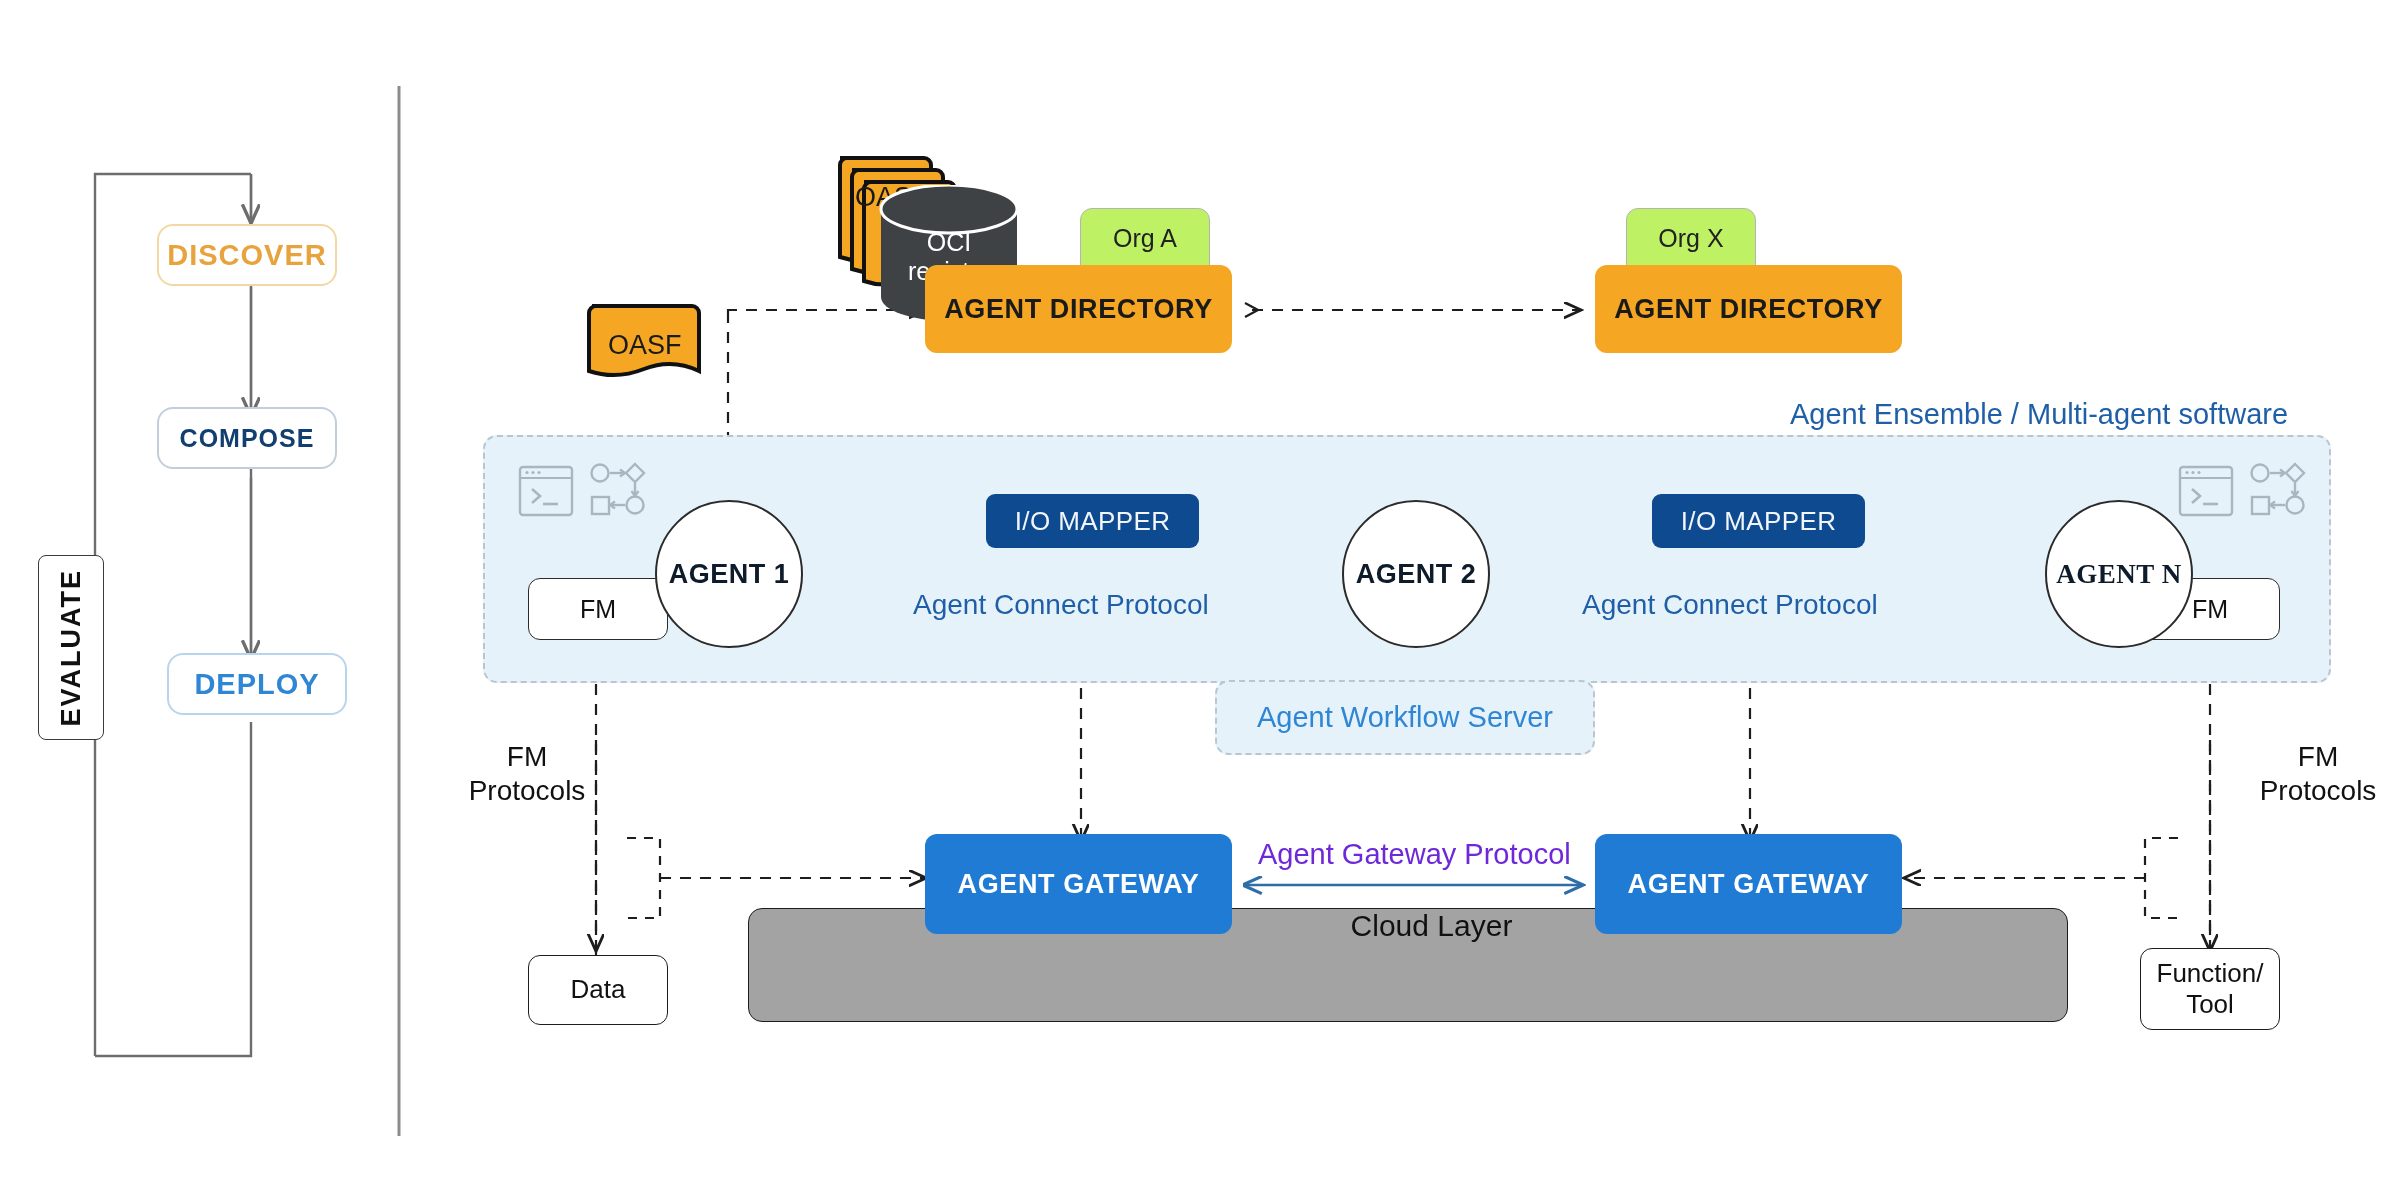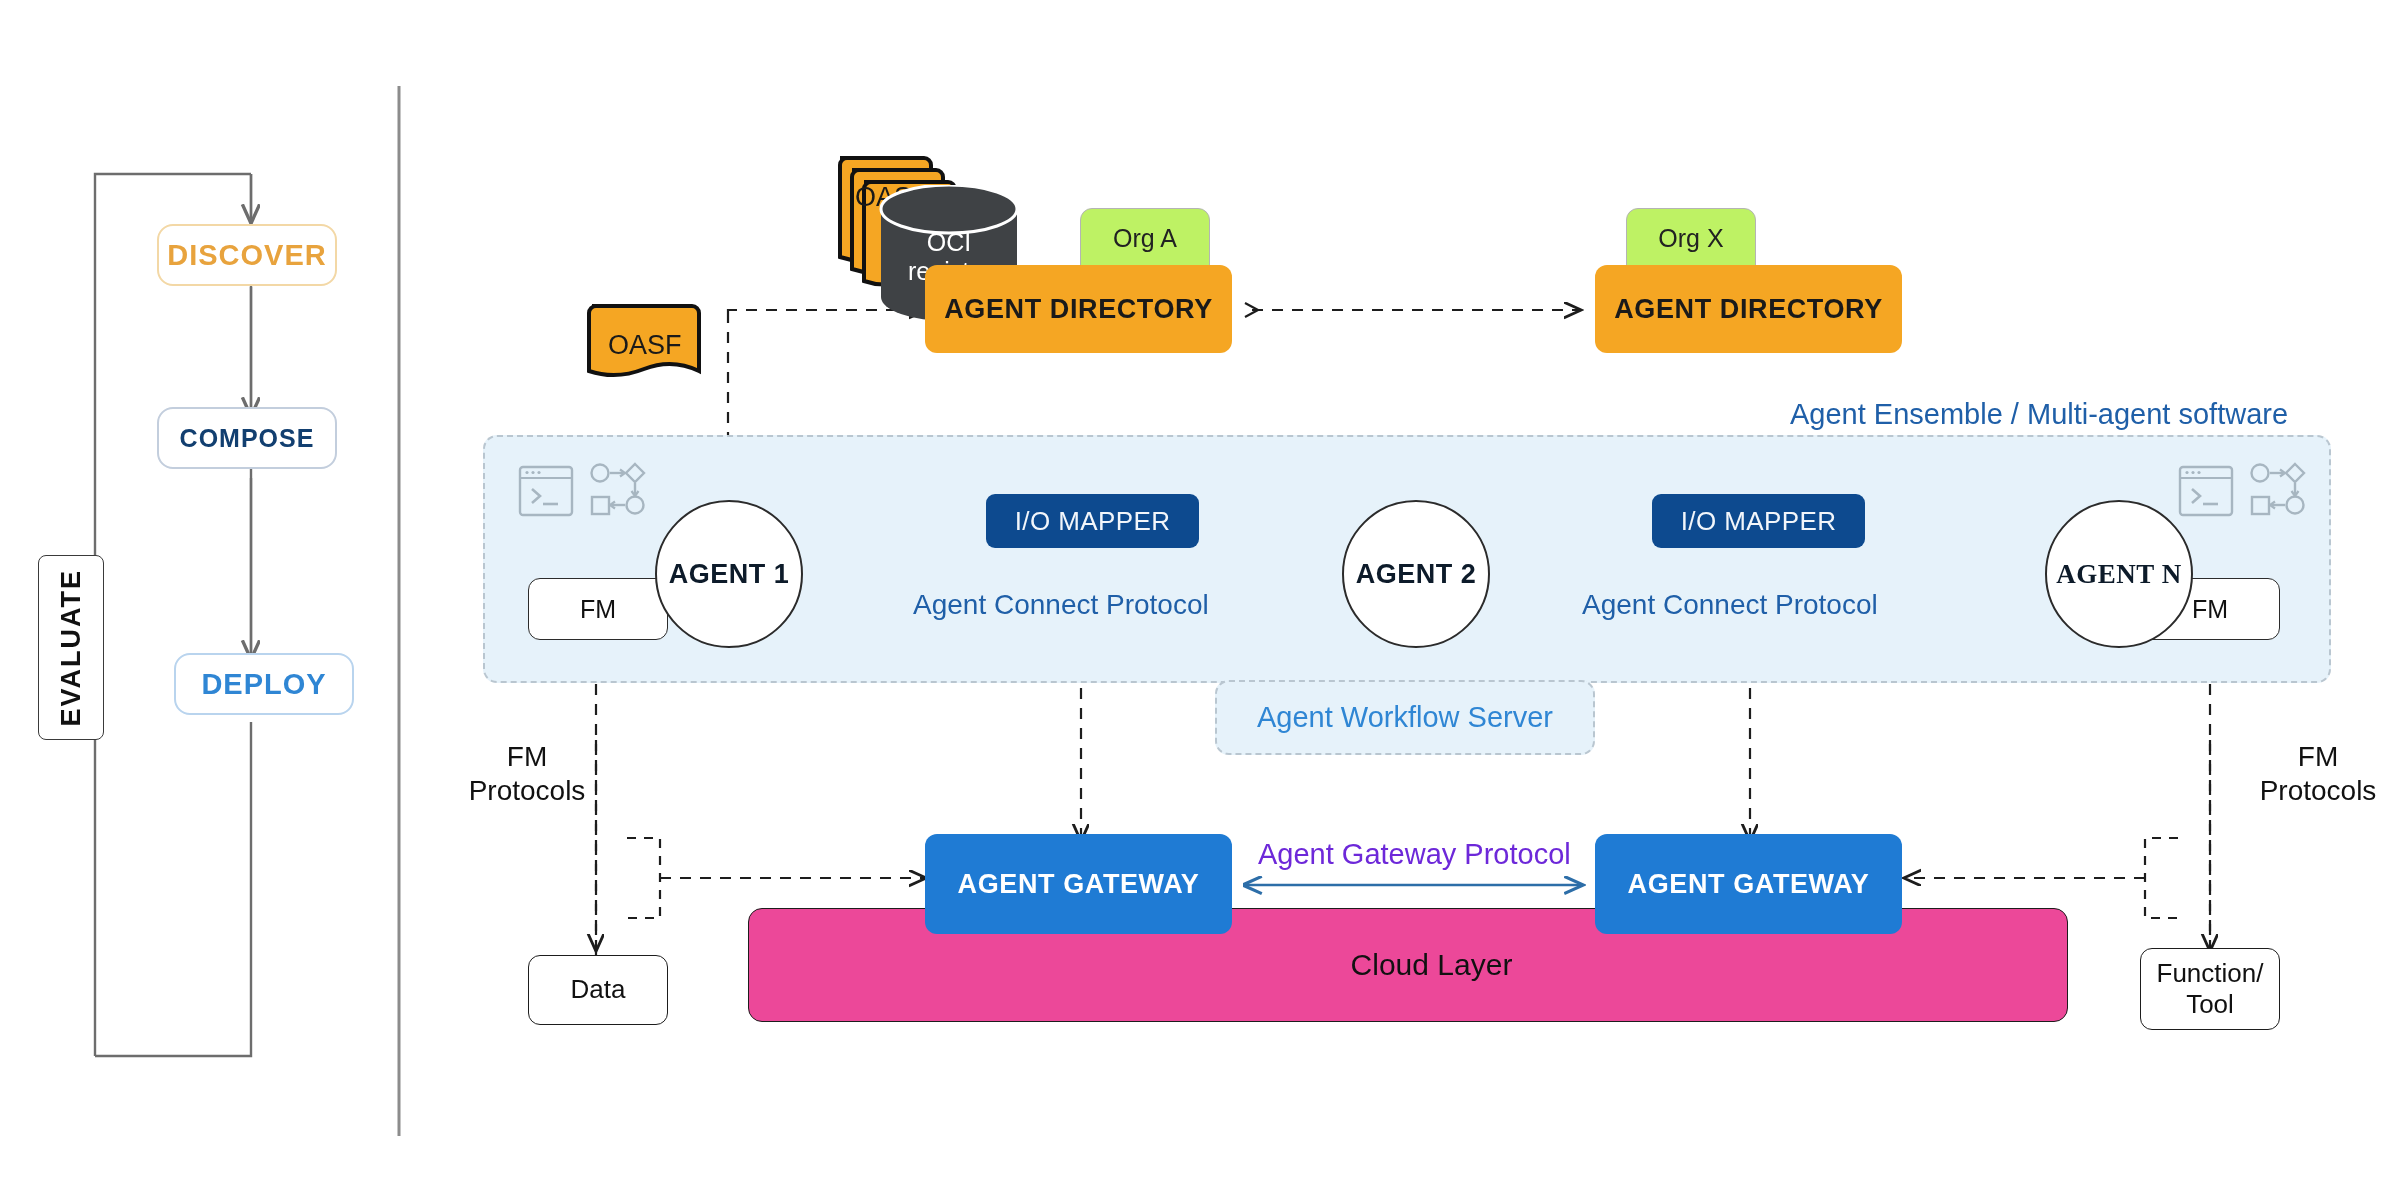--- a/index.html
+++ b/index.html
@@ -47,22 +47,22 @@
   .gw-box{background:#1F7BD4;border-radius:12px;display:flex;align-items:center;
           justify-content:center;font-weight:bold;font-size:27px;color:#fff;
           letter-spacing:.6px;z-index:6;}
   .mapper{background:#0D4A8F;border-radius:9px;display:flex;align-items:center;
           justify-content:center;font-size:26px;color:#f2f6fb;letter-spacing:.4px;z-index:6;}
 
   
   .plain-box{border:1.8px solid #1d1d1d;border-radius:12px;background:#fff;
              display:flex;align-items:center;justify-content:center;text-align:center;
              font-size:26px;color:#111;line-height:1.2;z-index:5;}
-  .cloud-box{border:1.8px solid #1d1d1d;border-radius:14px;background:#ec4899;
-             display:flex;align-items:center;justify-content:center;
+  .cloud-box{border:1.8px solid #1d1d1d;border-radius:14px;background:#a3a3a3;
+             display:flex;justify-content:center;
              font-size:30px;color:#111;z-index:2;padding-left:47px;}
 
   
   .txt{position:absolute;white-space:pre;}
   .proto-label{color:#1F5FA8;font-size:28px;}
   .gw-proto{color:#6d28d9;font-size:29px;}
   .fm-proto{color:#111;font-size:28px;text-align:center;line-height:1.2;}
 
   
   .oasf-doc{position:absolute;}
@@ -152,21 +152,21 @@
   </div>
 
   <div class="abs lc-box lc-discover" style="left:157px;top:224px;width:180px;height:62px;">
     <span>DISCOVER</span>
   </div>
 
   <div class="abs lc-box lc-compose" style="left:157px;top:407px;width:180px;height:62px;">
     <span>COMPOSE</span>
   </div>
 
-  <div class="abs lc-box lc-deploy" style="left:174px;top:653px;width:180px;height:62px;">
+  <div class="abs lc-box lc-deploy" style="left:167px;top:653px;width:180px;height:62px;">
     <span>DEPLOY</span>
   </div>
 
   <div class="oasf-doc" style="left:822px;top:148px;">
     <svg width="190" height="160" viewBox="0 0 190 160" xmlns="http://www.w3.org/2000/svg">
       <path d="M18,10 h84 a7,7 0 0 1 7,7 v92 q-22,-12 -45,-2 q-23,10 -46,2 v-92 a7,7 0 0 1 7,-7 z" fill="#F5A623" stroke="#111" stroke-width="4"></path>
       <path d="M30,22 h84 a7,7 0 0 1 7,7 v92 q-22,-12 -45,-2 q-23,10 -46,2 v-92 a7,7 0 0 1 7,-7 z" fill="#F5A623" stroke="#111" stroke-width="4"></path>
       <path d="M42,34 h84 a7,7 0 0 1 7,7 v92 q-22,-12 -45,-2 q-23,10 -46,2 v-92 a7,7 0 0 1 7,-7 z" fill="#F5A623" stroke="#111" stroke-width="4"></path>
     </svg>
   </div>

